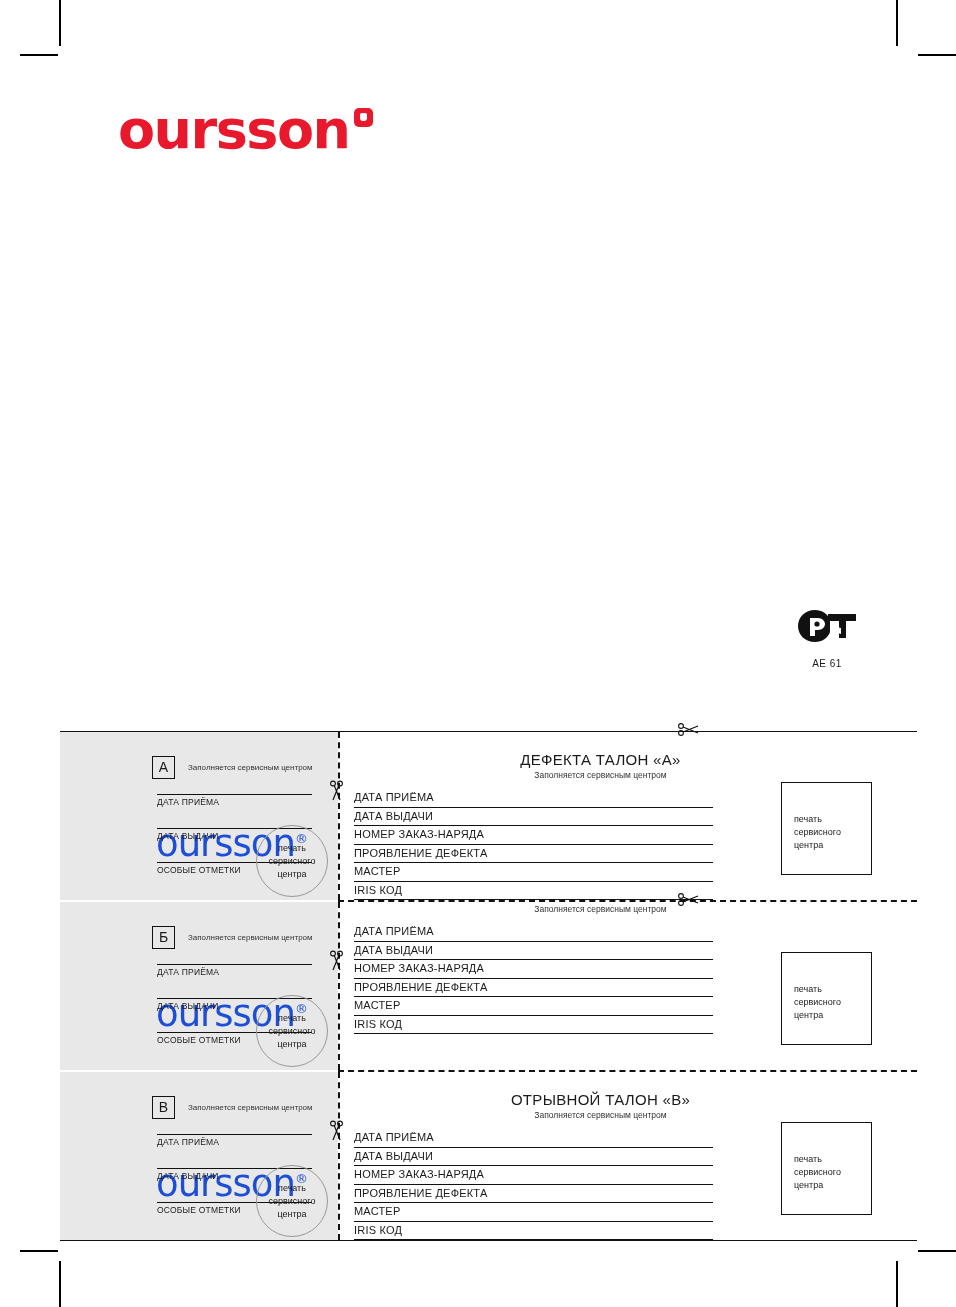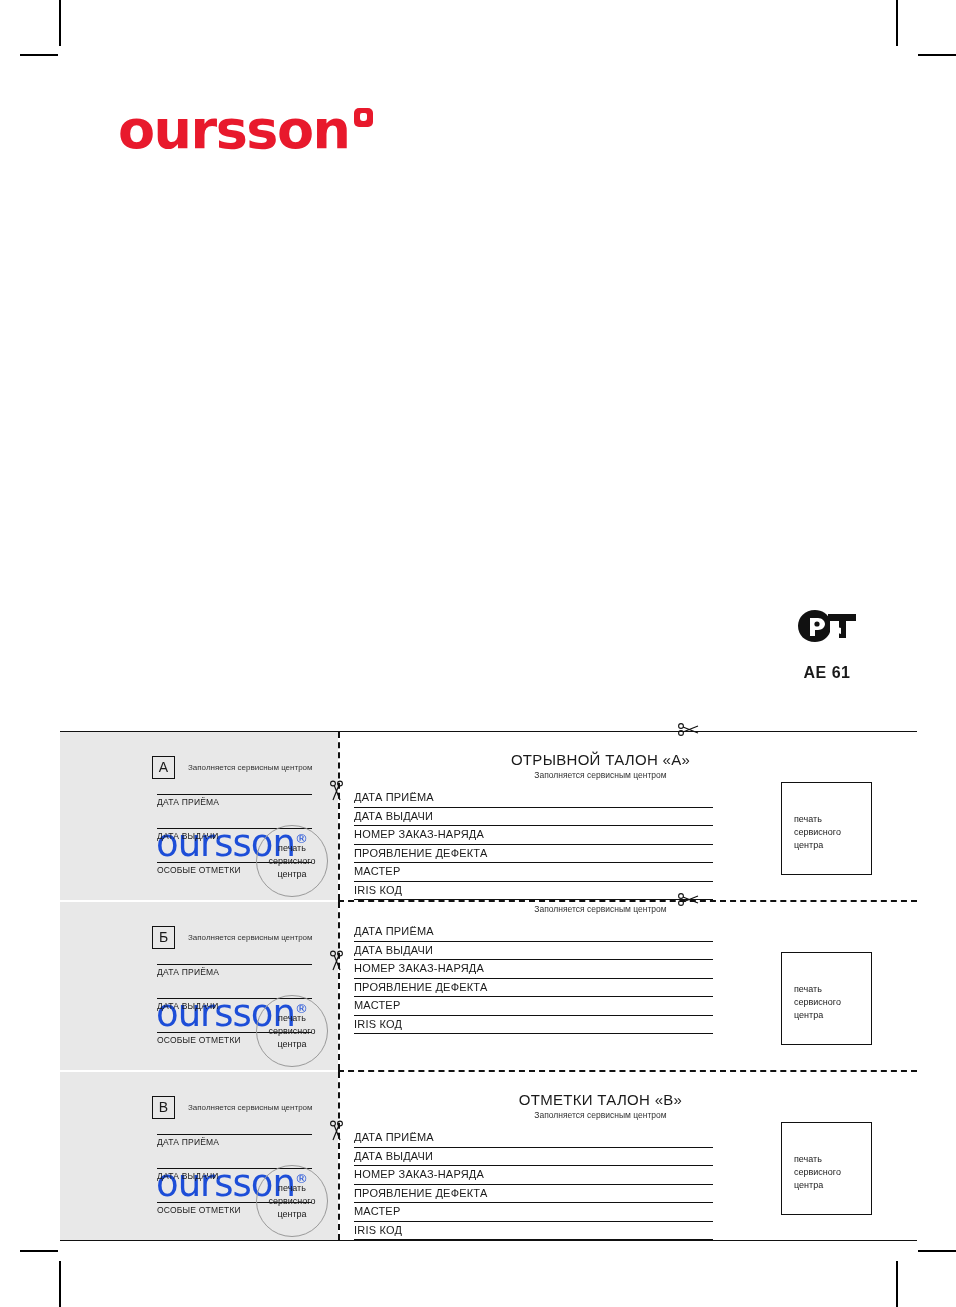--- a/index.html
+++ b/index.html
@@ -63,24 +63,24 @@
   
   .cert {
     position: absolute;
     left: 795px;
     top: 608px;
     width: 64px;
     text-align: center;
   }
   .cert svg { display: block; }
   .cert-label {
-    font-size: 16px;
-    font-weight: bold;
+    font-size: 10px;
+    font-weight: normal;
     letter-spacing: 0.5px;
-    margin-top: 20px;
+    margin-top: 14px;
     font-family: "Liberation Sans", sans-serif;
   }
 
   
   .coupons {
     position: absolute;
     left: 60px;
     top: 731px;
     width: 857px;
     border-top: 1.5px solid #111111;
@@ -304,21 +304,21 @@
 
     <div class="fold">
       <svg class="fold-scissors" viewBox="0 0 18 22">
         <circle cx="4" cy="3.5" r="2.4" fill="none" stroke="#111" stroke-width="1.1"></circle>
         <circle cx="11" cy="3.5" r="2.4" fill="none" stroke="#111" stroke-width="1.1"></circle>
         <path d="M5.2 5.4 L11 20 M9.8 5.4 L4 20" stroke="#111" stroke-width="1.2" fill="none"></path>
       </svg>
     </div>
 
     <div class="panel">
-      <div class="panel-title">ОТРЫВНОЙ ТАЛОН «А»</div>
+      <div class="panel-title">ДЕФЕКТА ТАЛОН «А»</div>
       <div class="panel-sub">Заполняется сервисным центром</div>
       <div class="panel-fields">
         <div class="panel-field">ДАТА ПРИЁМА</div>
         <div class="panel-field">ДАТА ВЫДАЧИ</div>
         <div class="panel-field">НОМЕР ЗАКАЗ-НАРЯДА</div>
         <div class="panel-field">ПРОЯВЛЕНИЕ ДЕФЕКТА</div>
         <div class="panel-field">МАСТЕР</div>
         <div class="panel-field">IRIS КОД</div>
       </div>
       <div class="panel-stamp">печать
@@ -405,21 +405,21 @@
 
     <div class="fold">
       <svg class="fold-scissors" viewBox="0 0 18 22">
         <circle cx="4" cy="3.5" r="2.4" fill="none" stroke="#111" stroke-width="1.1"></circle>
         <circle cx="11" cy="3.5" r="2.4" fill="none" stroke="#111" stroke-width="1.1"></circle>
         <path d="M5.2 5.4 L11 20 M9.8 5.4 L4 20" stroke="#111" stroke-width="1.2" fill="none"></path>
       </svg>
     </div>
 
     <div class="panel">
-      <div class="panel-title">ОТМЕТКИ ТАЛОН «В»</div>
+      <div class="panel-title">ОТРЫВНОЙ ТАЛОН «В»</div>
       <div class="panel-sub">Заполняется сервисным центром</div>
       <div class="panel-fields">
         <div class="panel-field">ДАТА ПРИЁМА</div>
         <div class="panel-field">ДАТА ВЫДАЧИ</div>
         <div class="panel-field">НОМЕР ЗАКАЗ-НАРЯДА</div>
         <div class="panel-field">ПРОЯВЛЕНИЕ ДЕФЕКТА</div>
         <div class="panel-field">МАСТЕР</div>
         <div class="panel-field">IRIS КОД</div>
       </div>
       <div class="panel-stamp">печать

